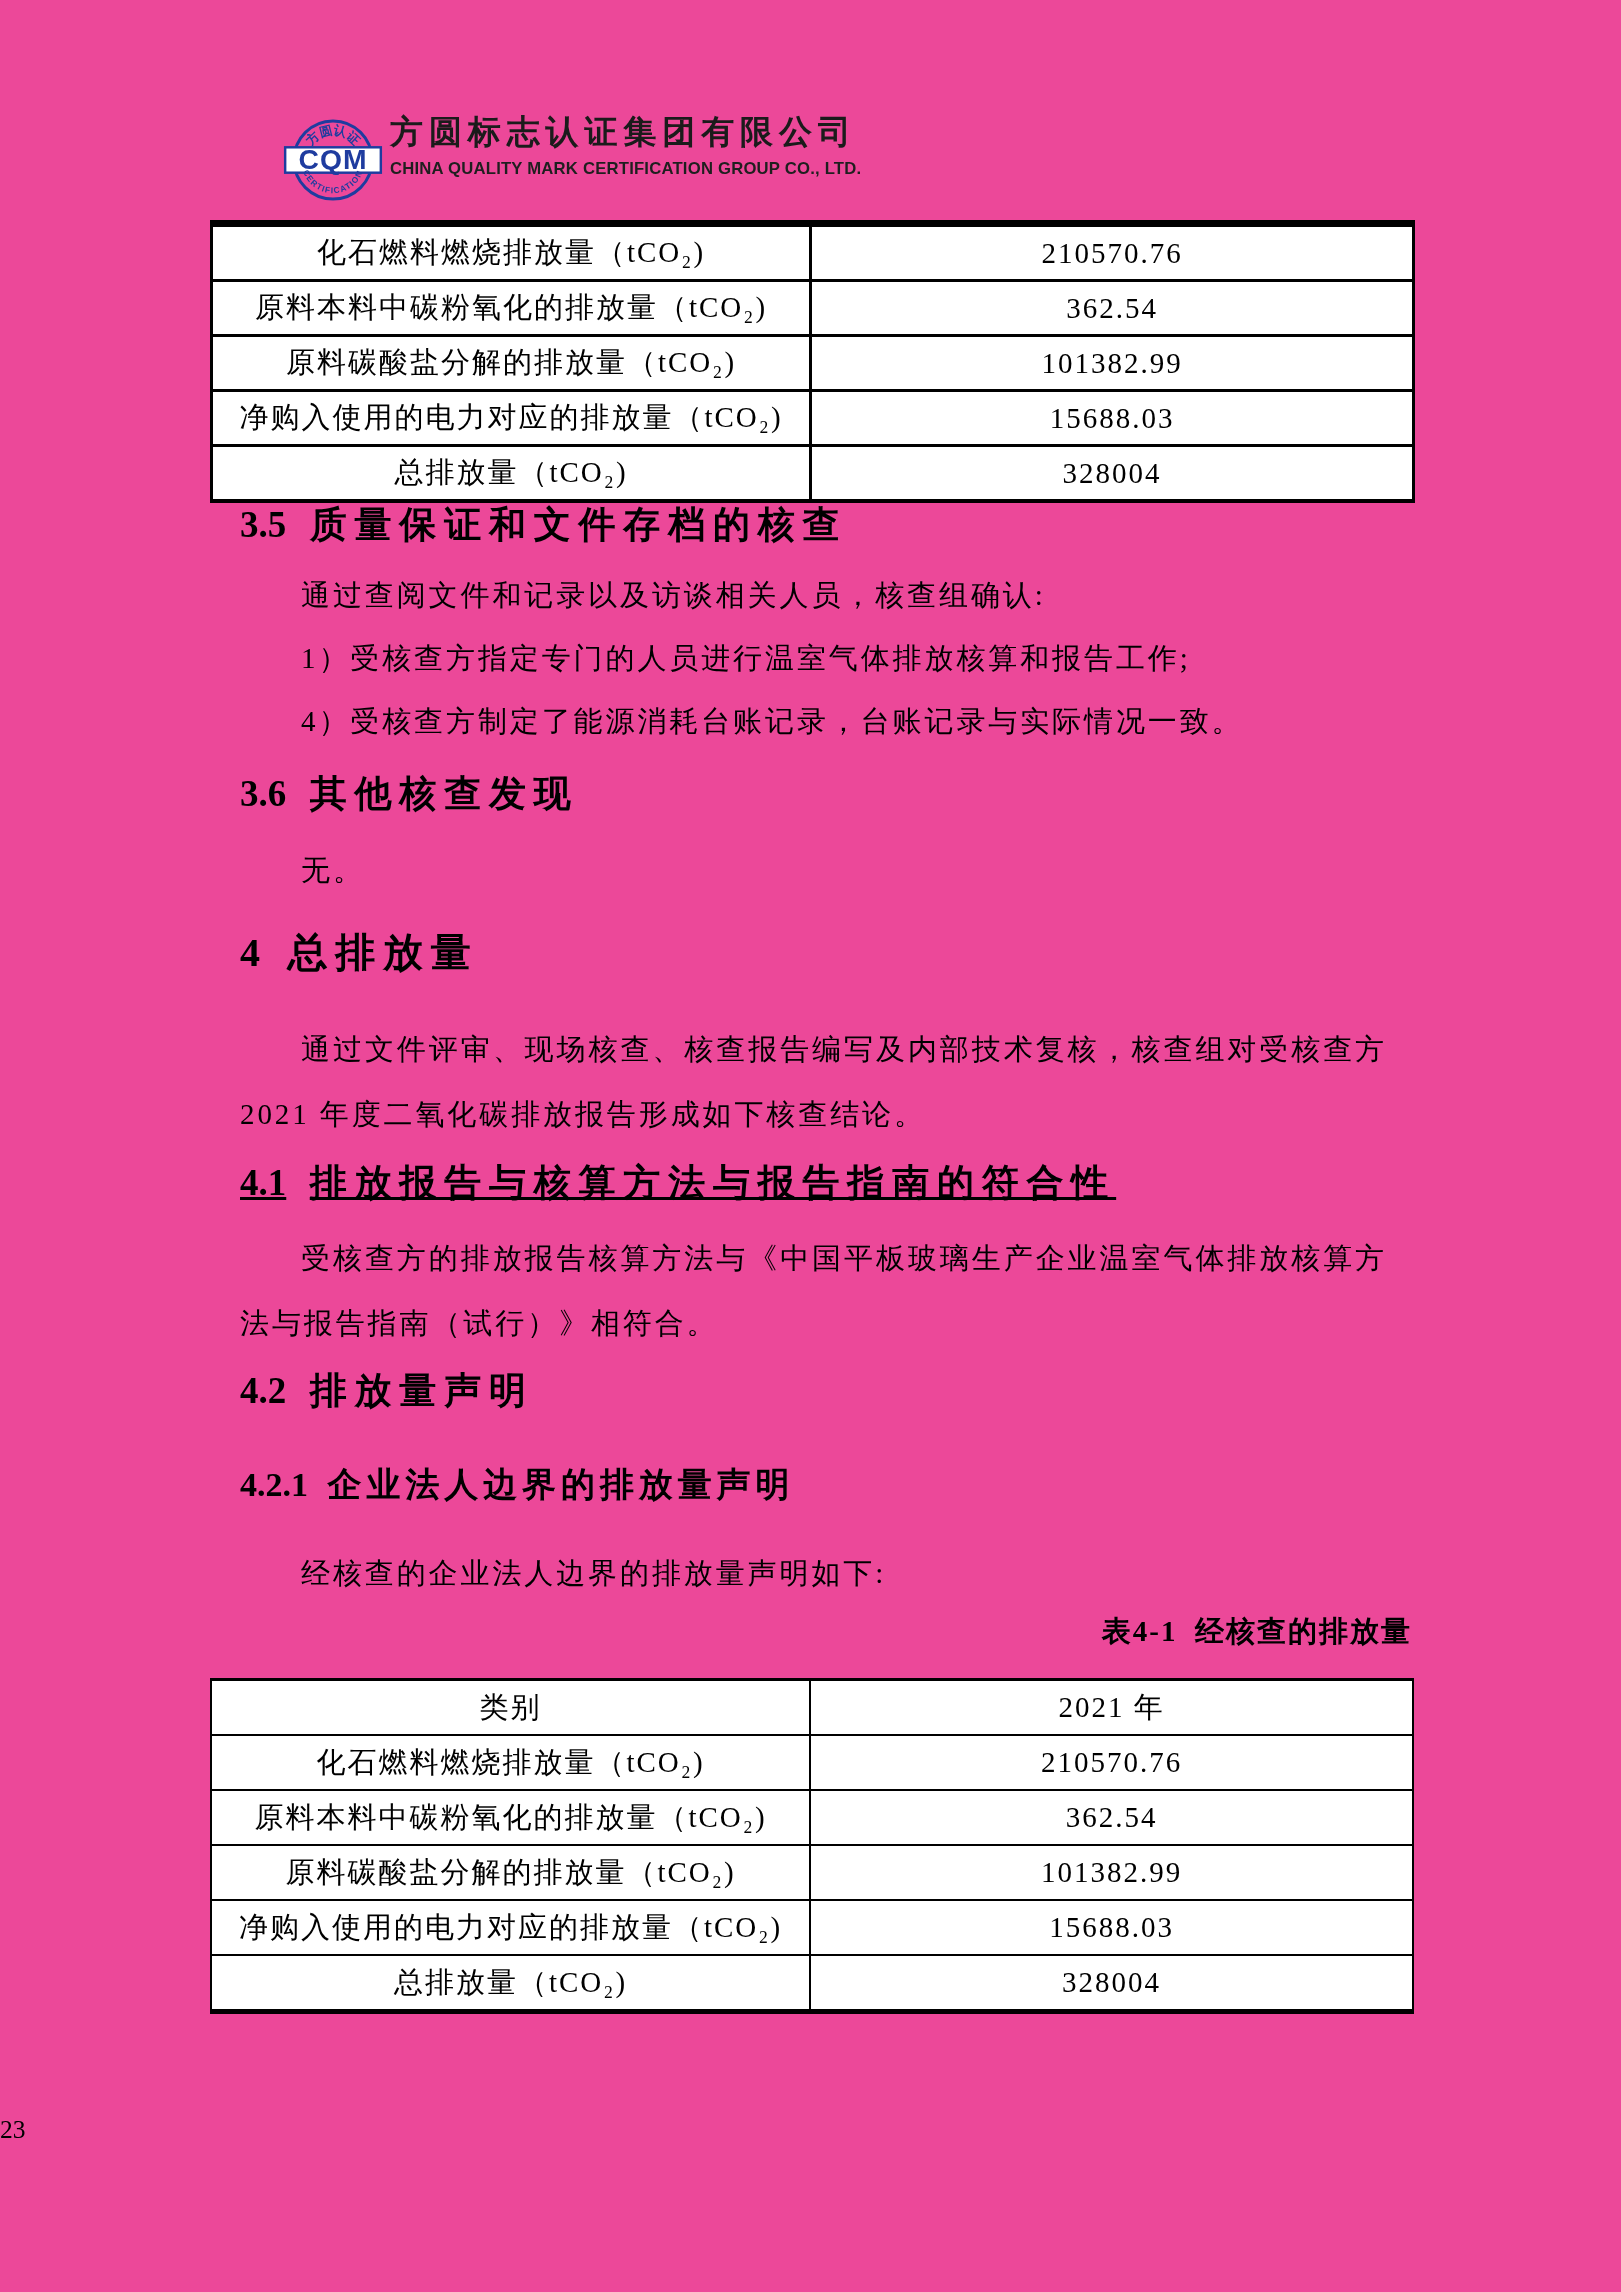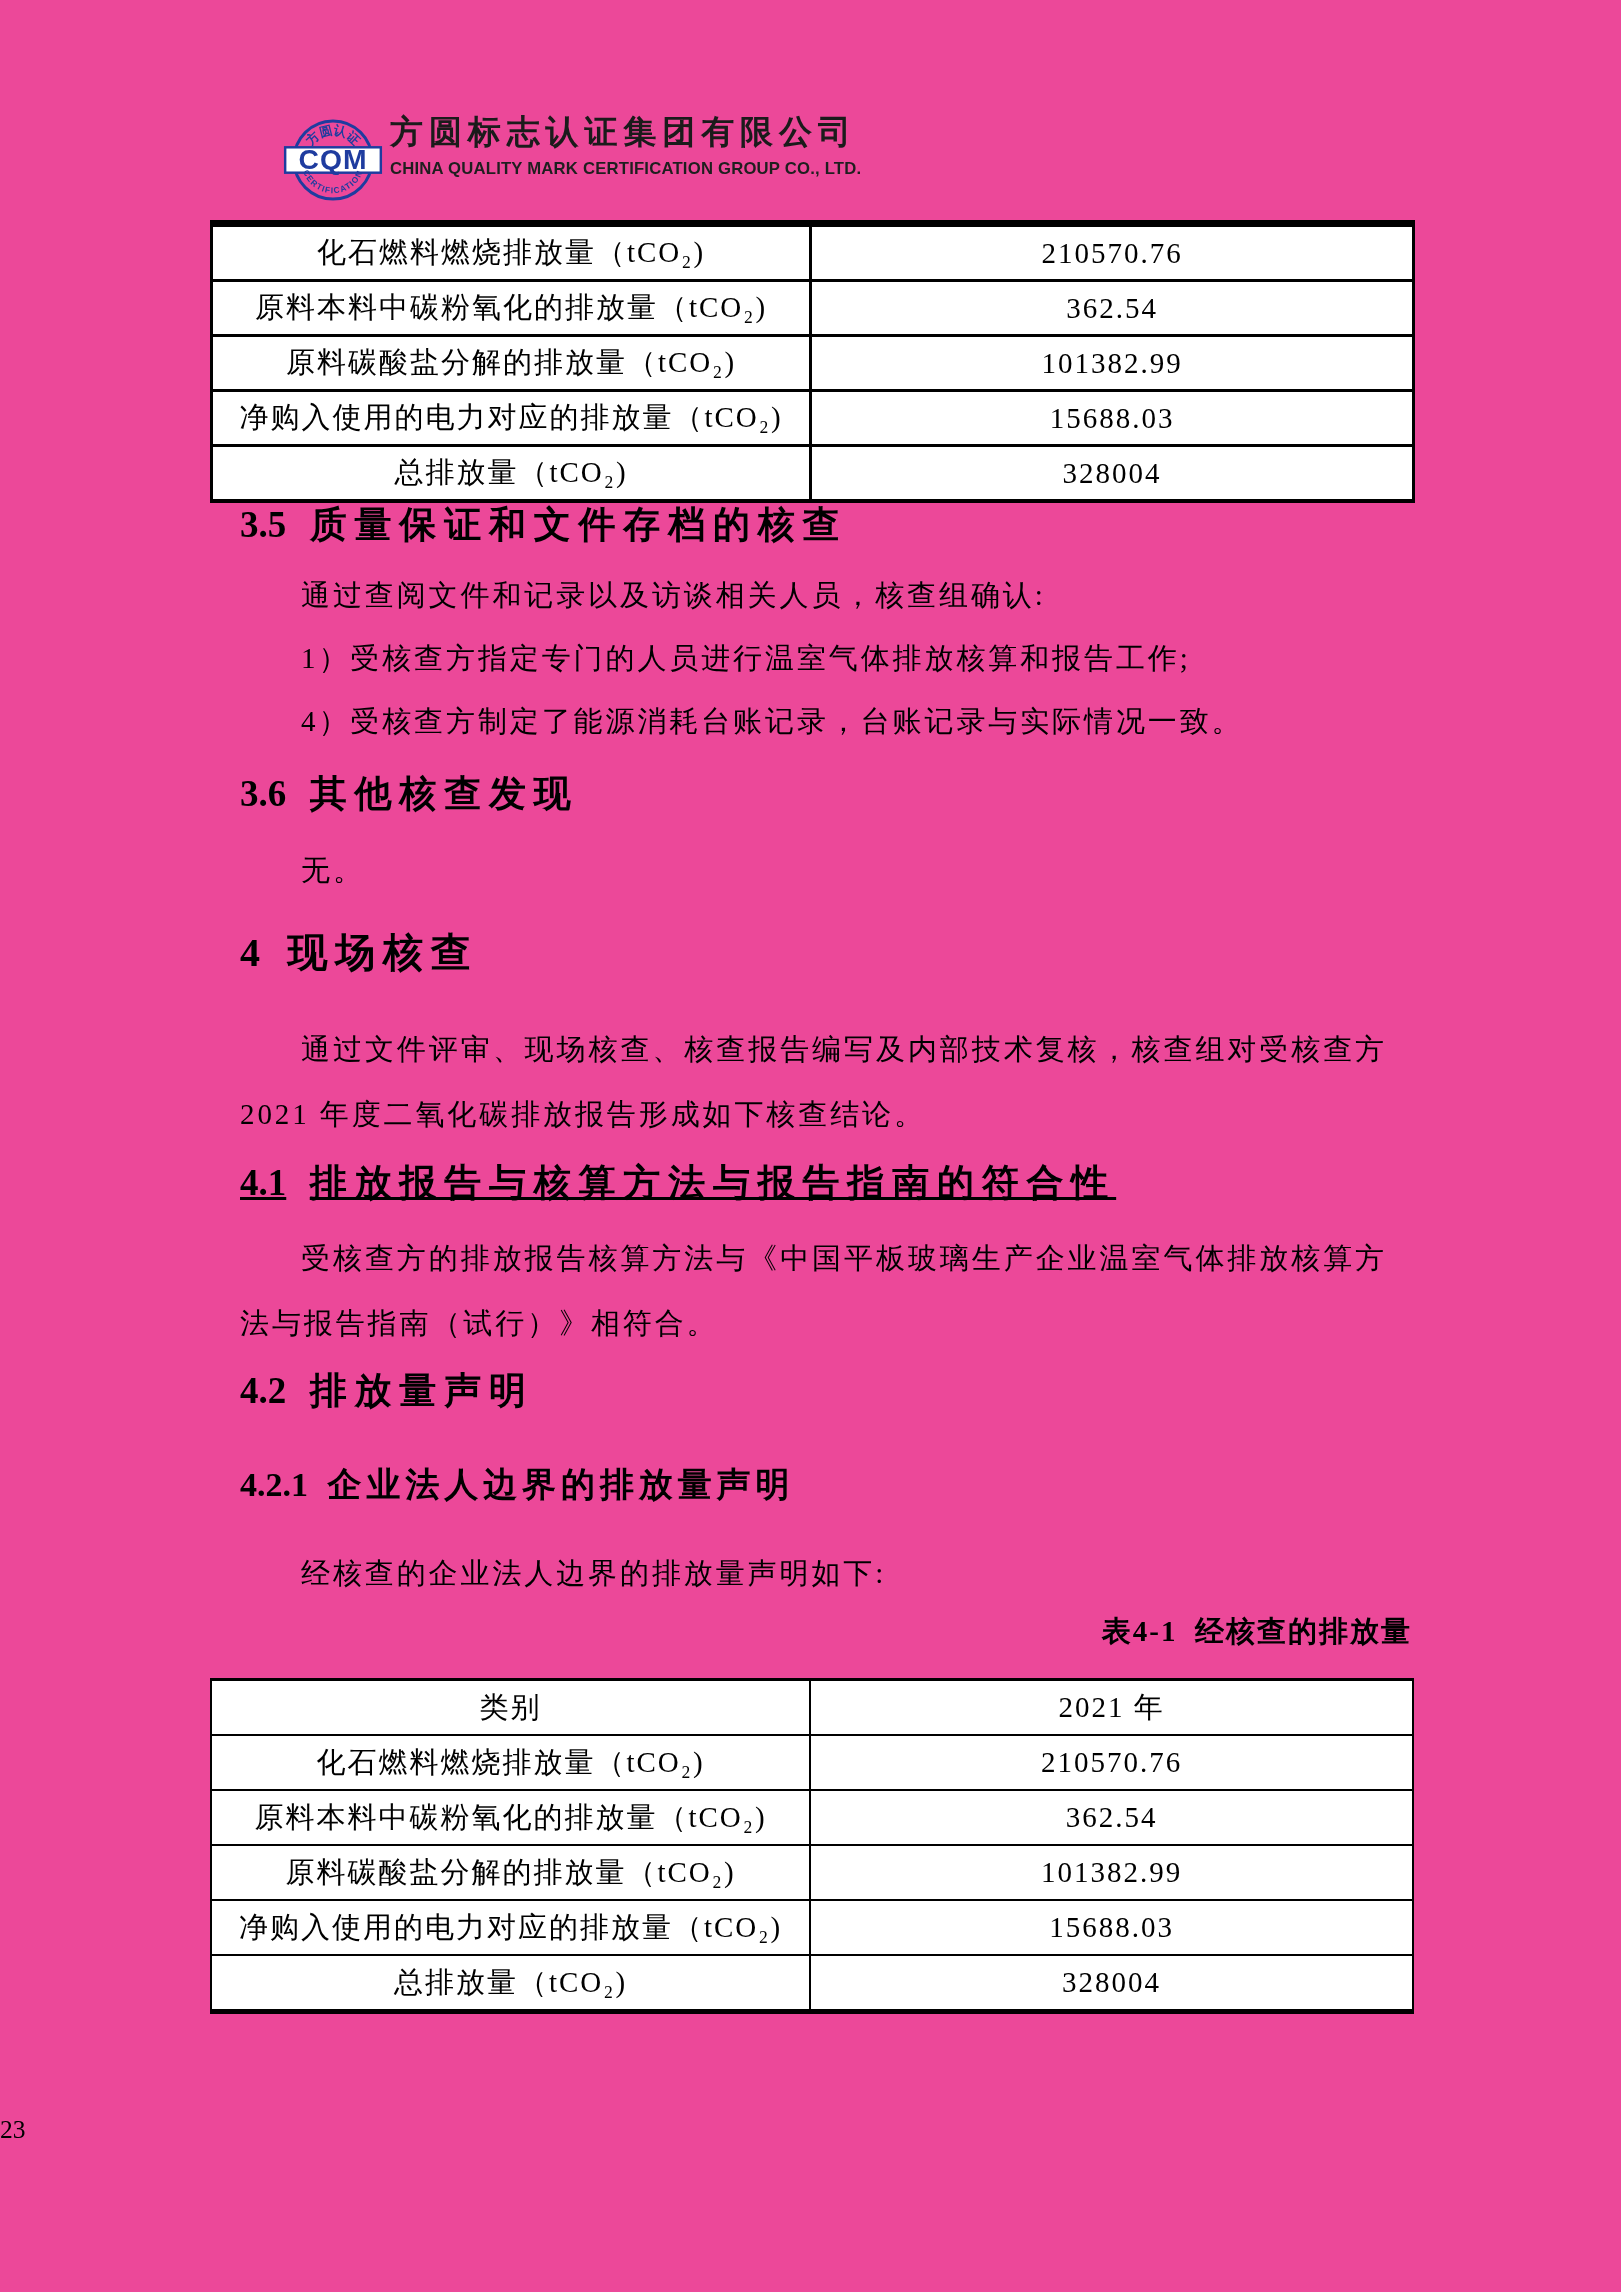--- a/index.html
+++ b/index.html
@@ -159,21 +159,21 @@
   <div class="abs para" id="p35intro">通过查阅文件和记录以及访谈相关人员，核查组确认:</div>
   <div class="abs para" id="p35i1">1）受核查方指定专门的人员进行温室气体排放核算和报告工作;</div>
   <div class="abs para" id="p35i2">4）受核查方制定了能源消耗台账记录，台账记录与实际情况一致。</div>
 
   <div class="abs hrow h-l1" id="h36">
     <span class="hnum">3.6</span><span class="htitle">其他核查发现</span>
   </div>
   <div class="abs para" id="p36">无。</div>
 
   <div class="abs hrow h-top" id="h4">
-    <span class="hnum">4</span><span class="htitle">现场核查</span>
+    <span class="hnum">4</span><span class="htitle">总排放量</span>
   </div>
   <div class="abs para multi" id="p4">通过文件评审、现场核查、核查报告编写及内部技术复核，核查组对受核查方 2021 年度二氧化碳排放报告形成如下核查结论。</div>
 
   <div class="abs hrow h-l1" id="h41">
     <span class="hnum">4.1</span><span class="htitle">排放报告与核算方法与报告指南的符合性</span>
   </div>
   <div class="abs para multi" id="p41">受核查方的排放报告核算方法与《中国平板玻璃生产企业温室气体排放核算方法与报告指南（试行）》相符合。</div>
 
   <div class="abs hrow h-l1" id="h42">
     <span class="hnum">4.2</span><span class="htitle">排放量声明</span>

